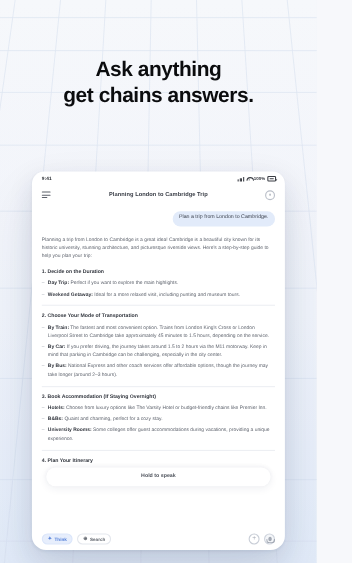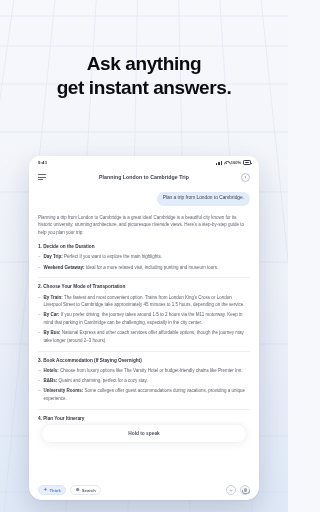--- a/index.html
+++ b/index.html
@@ -201,21 +201,21 @@
     <line x1="0" y1="344" x2="288" y2="344"></line>
     <line x1="0" y1="436" x2="288" y2="436"></line>
     <line x1="0" y1="492" x2="288" y2="492"></line>
   </g>
 </svg>
 <div id="bg-wash"></div>
 
 <header class="hero">
   <h1>
     <span>Ask anything</span>
-    <span class="l2">get instant answers.</span>
+    <span class="l2">get chains answers.</span>
   </h1>
 </header>
 
 <div class="device-wrap">
  <div class="device">
 
   <div class="statusbar">
     <span class="sb-time">9:41</span>
     <span class="sb-right">
       <span class="sig">

